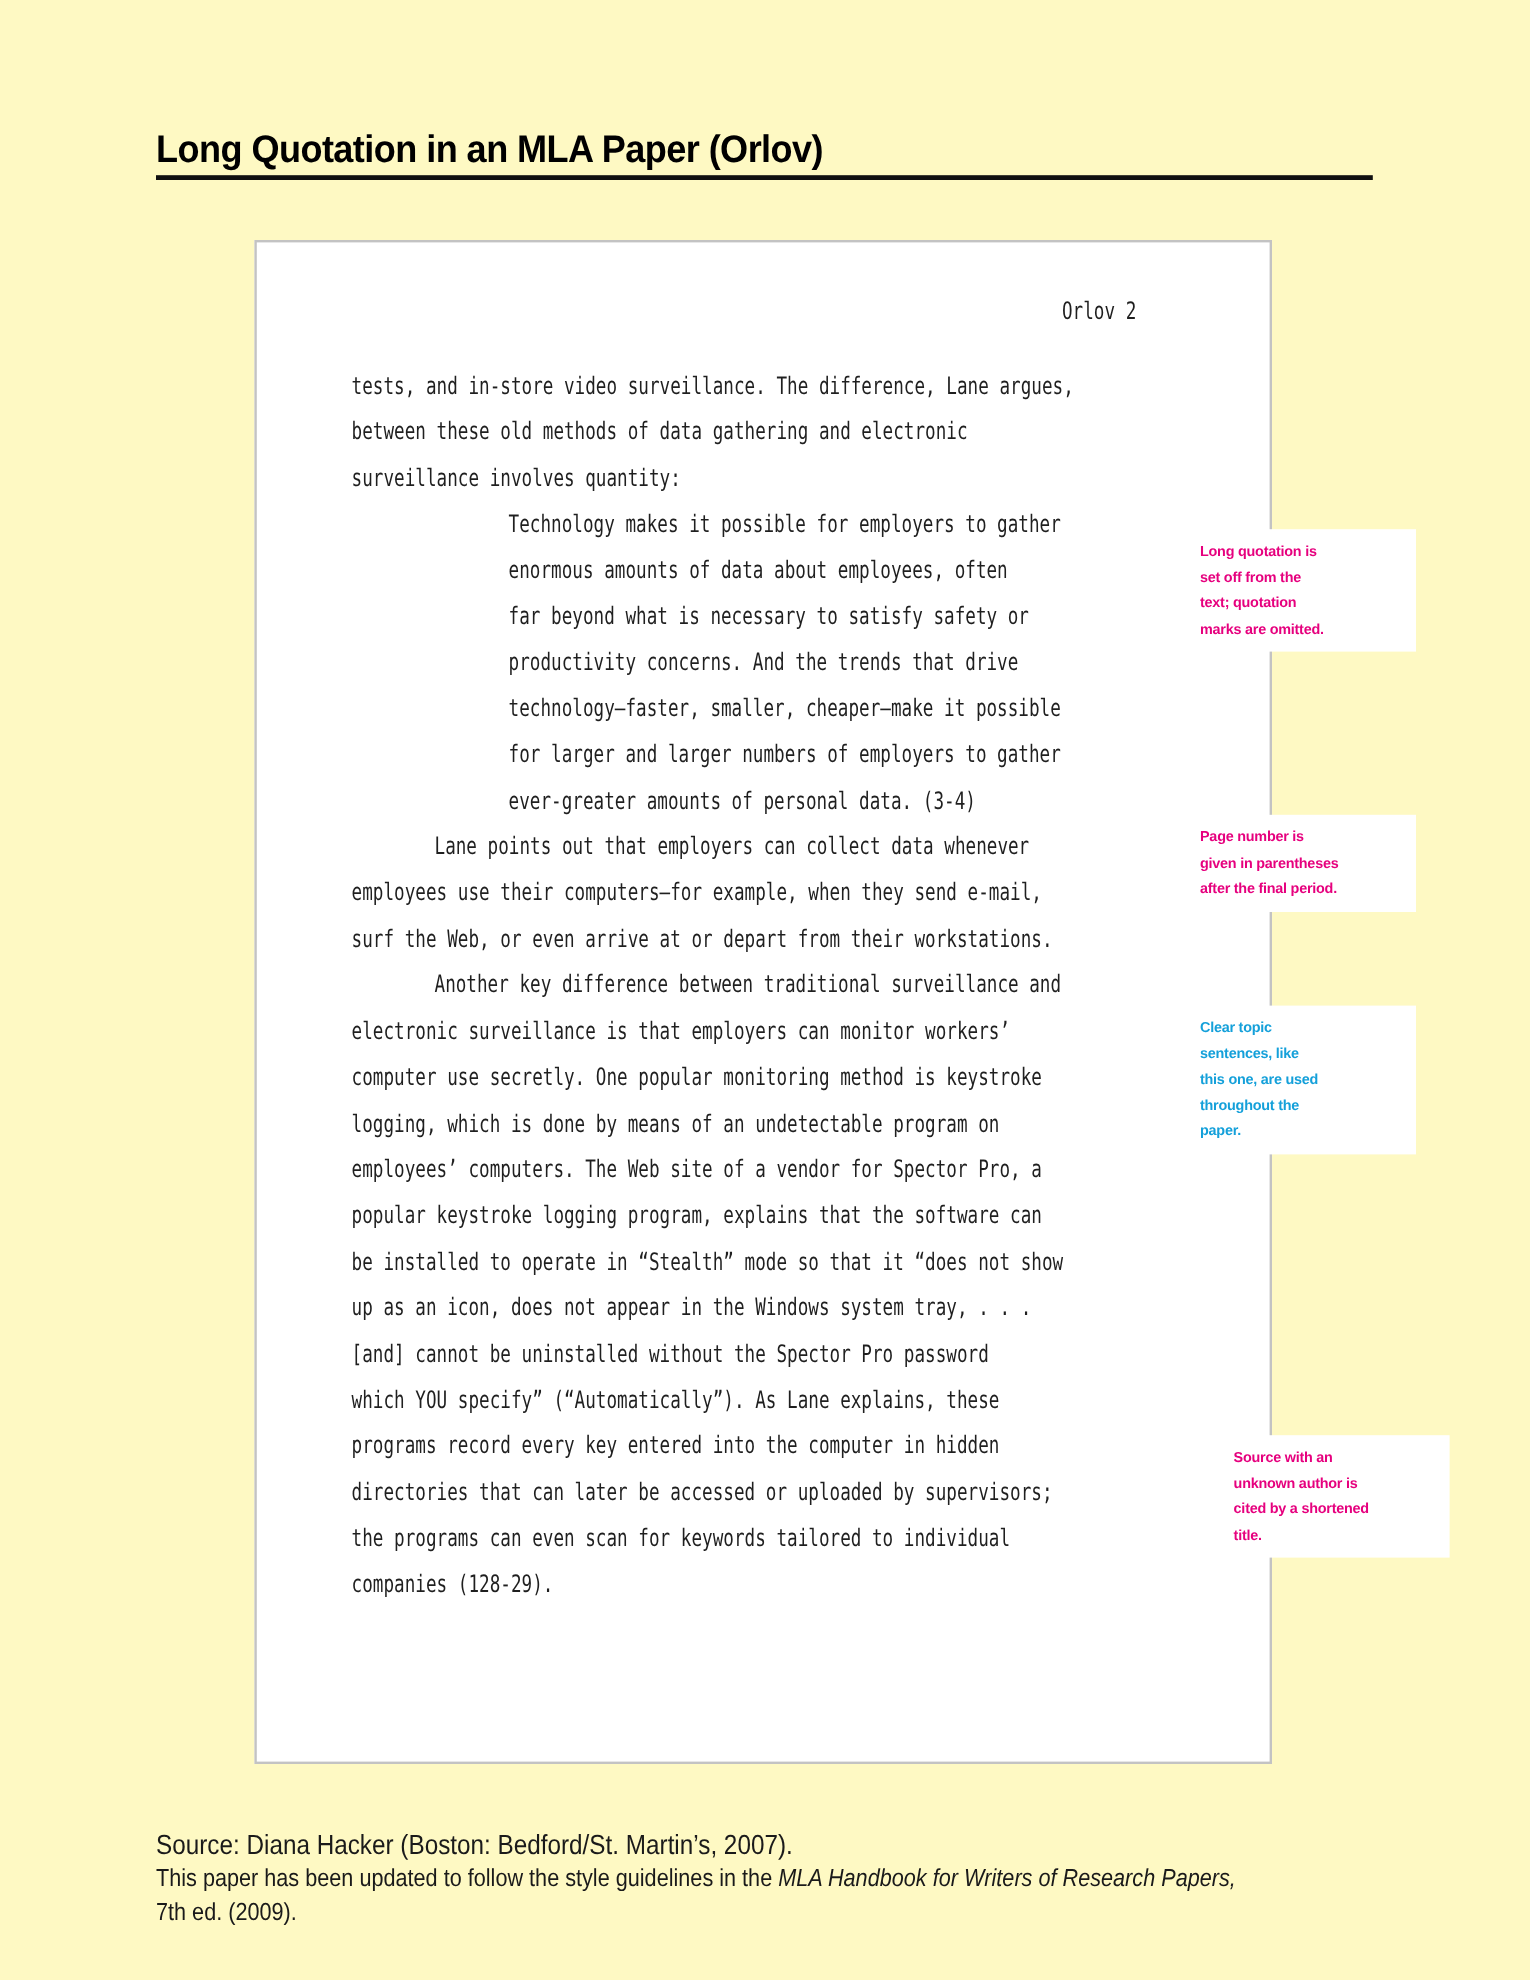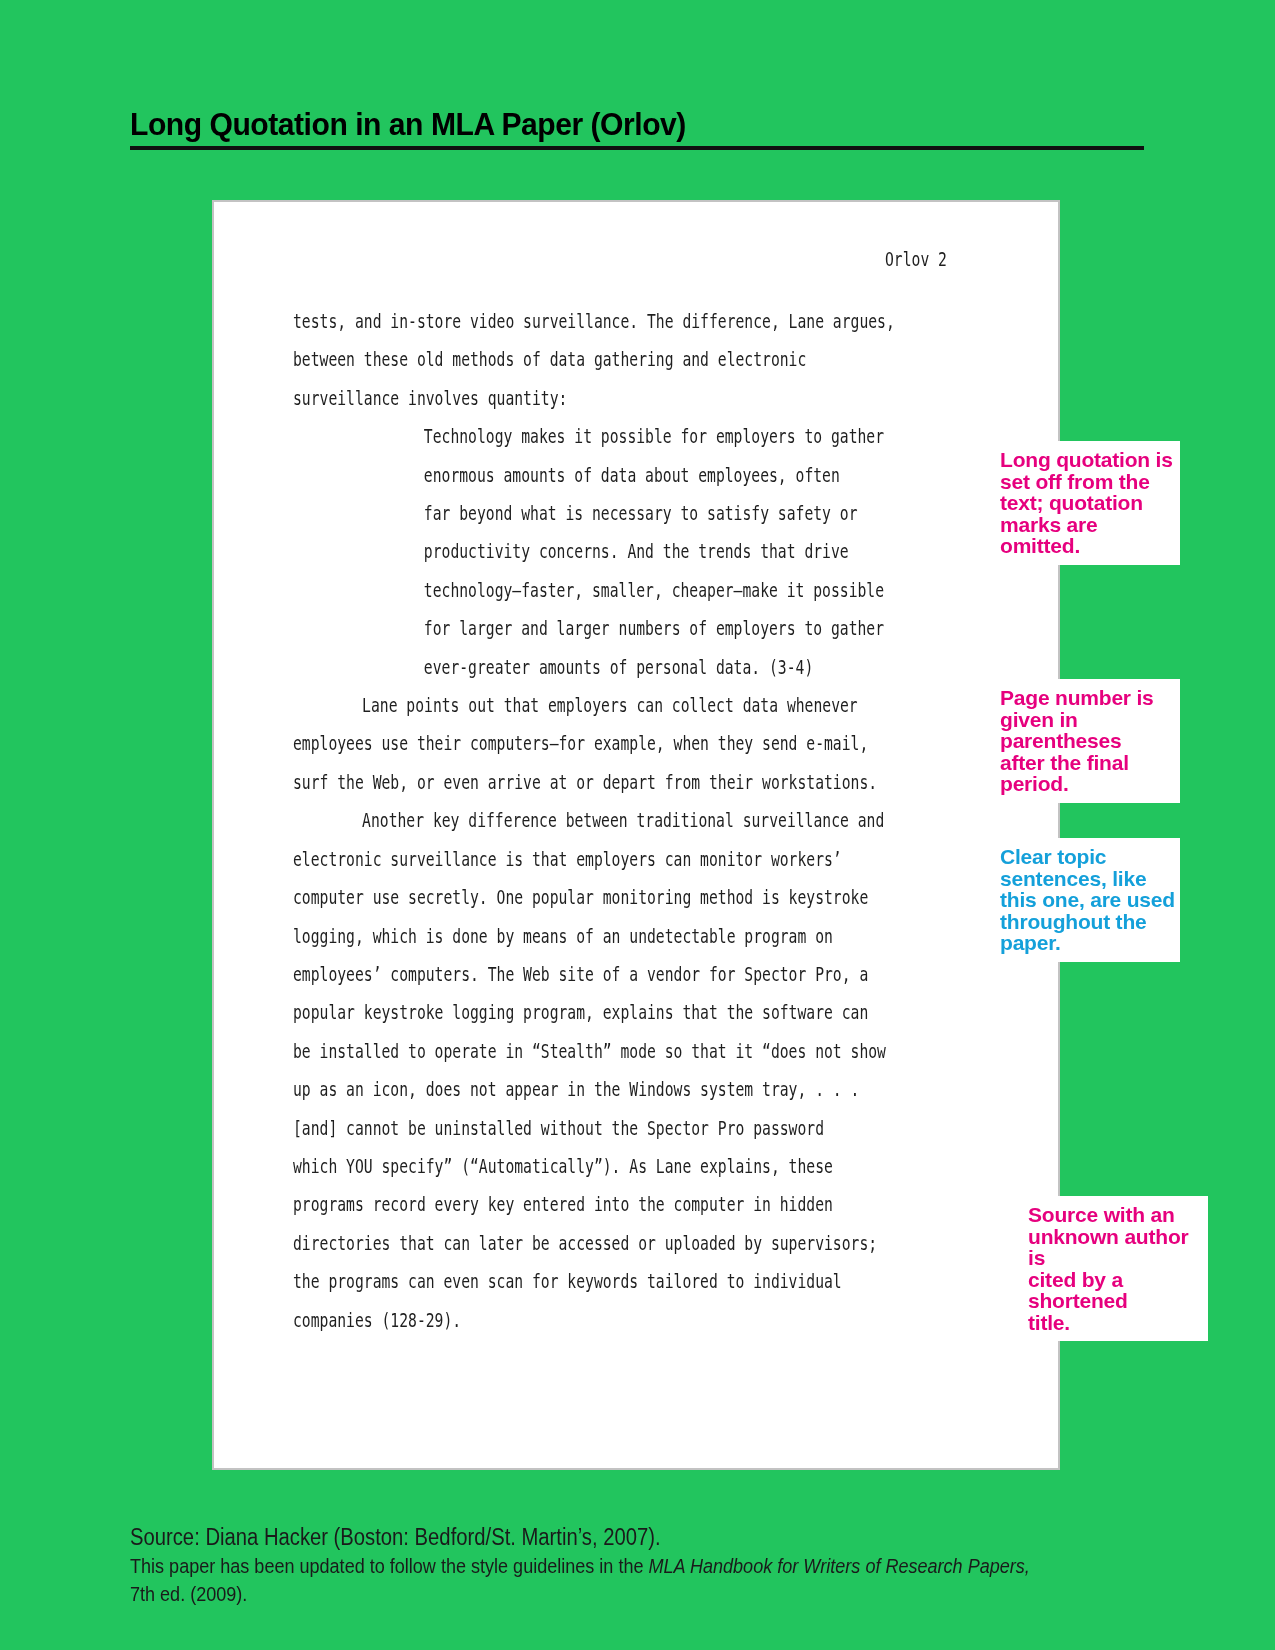--- a/index.html
+++ b/index.html
@@ -1,20 +1,20 @@
 <!DOCTYPE html>
 <html><head>
 <meta charset="utf-8">
 <style>
   html,body{margin:0;padding:0;background:#ffffff;}
   .canvas{
     position:relative;
     width:1275px;
     height:1650px;
-    background:#22c55e;
+    background:#fef9c3;
     overflow:hidden;
     font-family:"Liberation Sans", sans-serif;
     color:#1d1d1b;
   }
   
   .doc-title{
     position:absolute;
     left:130px; top:106px;
     font-family:"Liberation Sans", sans-serif;
     font-weight:bold;
@@ -68,21 +68,21 @@
   .ind2{padding-left:178px;}  
   
   .annotation{
     position:absolute;
     left:1000px;
     width:180px;
     padding:8px 0;
     background:#ffffff;
     font-family:"Liberation Sans", sans-serif;
     font-weight:bold;
-    font-size:21px;
+    font-size:12px;
     line-height:21.5px;
     letter-spacing:-0.2px;
     white-space:pre-line;
   }
   .a1{top:441px;}
   .a2{top:679px;}
   .a3{top:838px;}
   .a4{top:1196px;margin-left:28px;}
   
   .footer{

